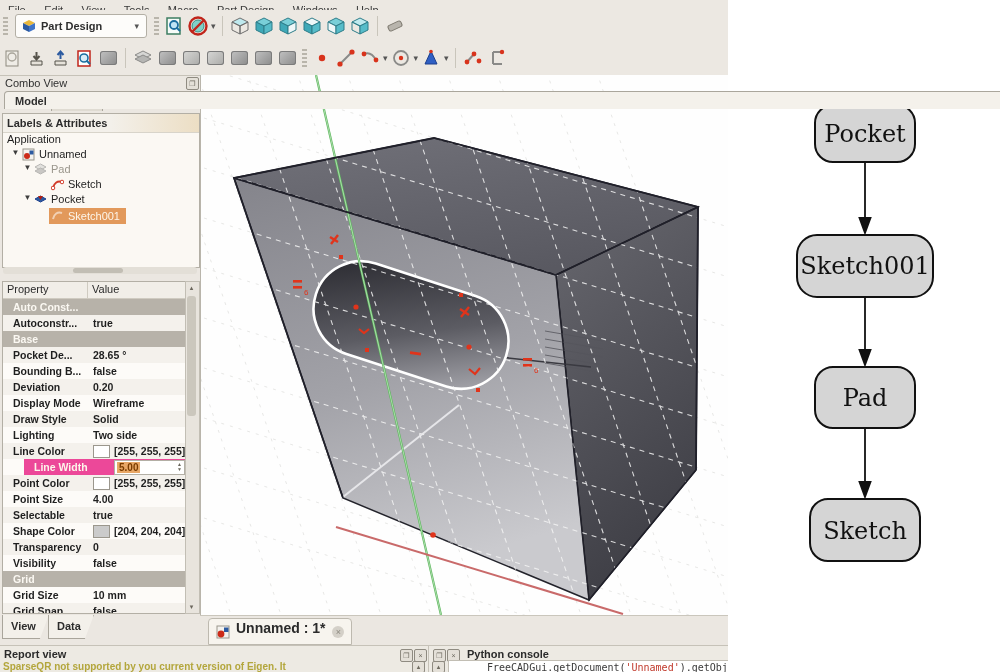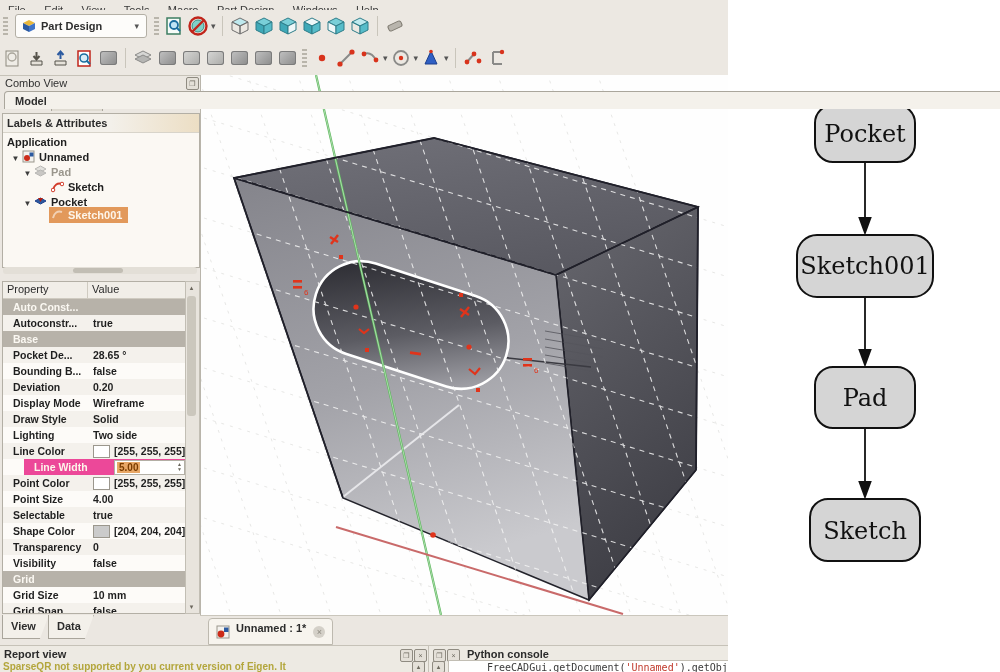--- a/index.html
+++ b/index.html
@@ -26,21 +26,21 @@
   
   .panel-title{font-size:11px;font-weight:400;color:#2f2f2f;}
   .winbtn{width:11px;height:11px;border:1px solid #8f8b81;border-radius:2px;background:#e4e0d8;
           display:flex;align-items:center;justify-content:center;font-size:7px;color:#6f6b61;}
   .tab{font-size:11px;font-weight:700;color:#2f2f2f;padding:3px 10px 2px;border:1px solid #aaa69c;border-bottom:none;
        border-radius:4px 4px 0 0;background:#dfdbd2;}
   .tab.active{background:#f4f1eb;position:relative;z-index:2;}
   .treebox{left:2px;top:113px;width:196px;height:153px;background:#fbf8f3;border:1px solid #b3afa5;overflow:hidden;}
   .treehdr{height:18px;line-height:18px;padding-left:4px;font-size:11px;font-weight:700;color:#2b2b2b;
            background:linear-gradient(to right,#f3f0ea 55%,#ecdec4);border-bottom:1px solid #d8d4ca;}
-  .trow{display:flex;align-items:flex-end;height:15px;font-size:11px;font-weight:700;color:#1f1f1f;white-space:nowrap;}
+  .trow{display:flex;align-items:flex-start;height:15px;font-size:11px;font-weight:400;color:#1f1f1f;white-space:nowrap;}
   .trow .arrow{width:9px;font-size:8px;color:#3c3c3c;text-align:center;margin-right:2px;}
   .trow .ticon{width:13px;height:13px;margin-right:4px;flex:none;}
   .trow.dim{color:#9a968c;}
   .trow .sel{background:#e2995b;color:#fdf5ea;padding:0 6px 1px 2px;display:flex;align-items:center;height:15px;}
   .hscroll{left:3px;top:267px;width:194px;height:7px;background:#e3dfd7;border-radius:3px;}
   .hscroll .thumb{position:absolute;left:70px;top:1px;width:50px;height:5px;background:#c2beb4;border-radius:3px;}
   
   .propbox{left:2px;top:281px;width:182px;height:331px;background:#fdfbf8;border:1px solid #b3afa5;overflow:hidden;}
   .phdr{display:flex;height:16px;background:#f1eee8;border-bottom:1px solid #cfcbc1;font-size:11px;font-weight:400;color:#2b2b2b;}
   .phdr div{padding:1px 4px;}
@@ -69,21 +69,21 @@
   .rpt-title,.py-title{font-size:11px;font-weight:700;color:#2b2b2b;}
   .rpt-msg{font-size:10px;font-weight:700;color:#b3a63c;white-space:nowrap;}
   .codebox{background:#ffffff;border:1px solid #c2beb4;font-family:"DejaVu Sans Mono",monospace;
            font-size:10px;color:#3a3a3a;white-space:nowrap;overflow:hidden;}
   .codebox .str{color:#c0392b;}
   .vdiv{width:1px;background:#c6c2b8;}
   
   .doctab-strip{left:200px;top:615px;width:528px;height:30px;background:#ebe7e1;border-top:1px solid #cac6bc;}
   .doctab{position:absolute;left:8px;top:2px;display:flex;align-items:center;height:25px;padding:0 7px;
           background:#f7f4ee;border:1px solid #bdb9af;border-radius:4px 4px 0 0;}
-  .doctab .lbl{font-size:11px;font-weight:700;color:#2b2b2b;margin:0 7px 8px 6px;}
+  .doctab .lbl{font-size:14px;font-weight:700;color:#2b2b2b;margin:0 7px 8px 6px;}
   .closec{width:12px;height:12px;border-radius:50%;background:#d4d0c8;color:#8d897f;font-size:9px;
           line-height:12px;text-align:center;}
   
   .viewport{left:200px;top:75px;width:528px;height:540px;background:#fefefe;border-left:1px solid #b9b5ab;}
   .rightpanel{left:728px;top:0;width:272px;height:672px;background:#ffffff;}
   svg text.node{font-family:"DejaVu Serif",serif;font-size:24px;fill:#111111;}
   .micon{display:block;}
 </style>
 </head>
 <body>

